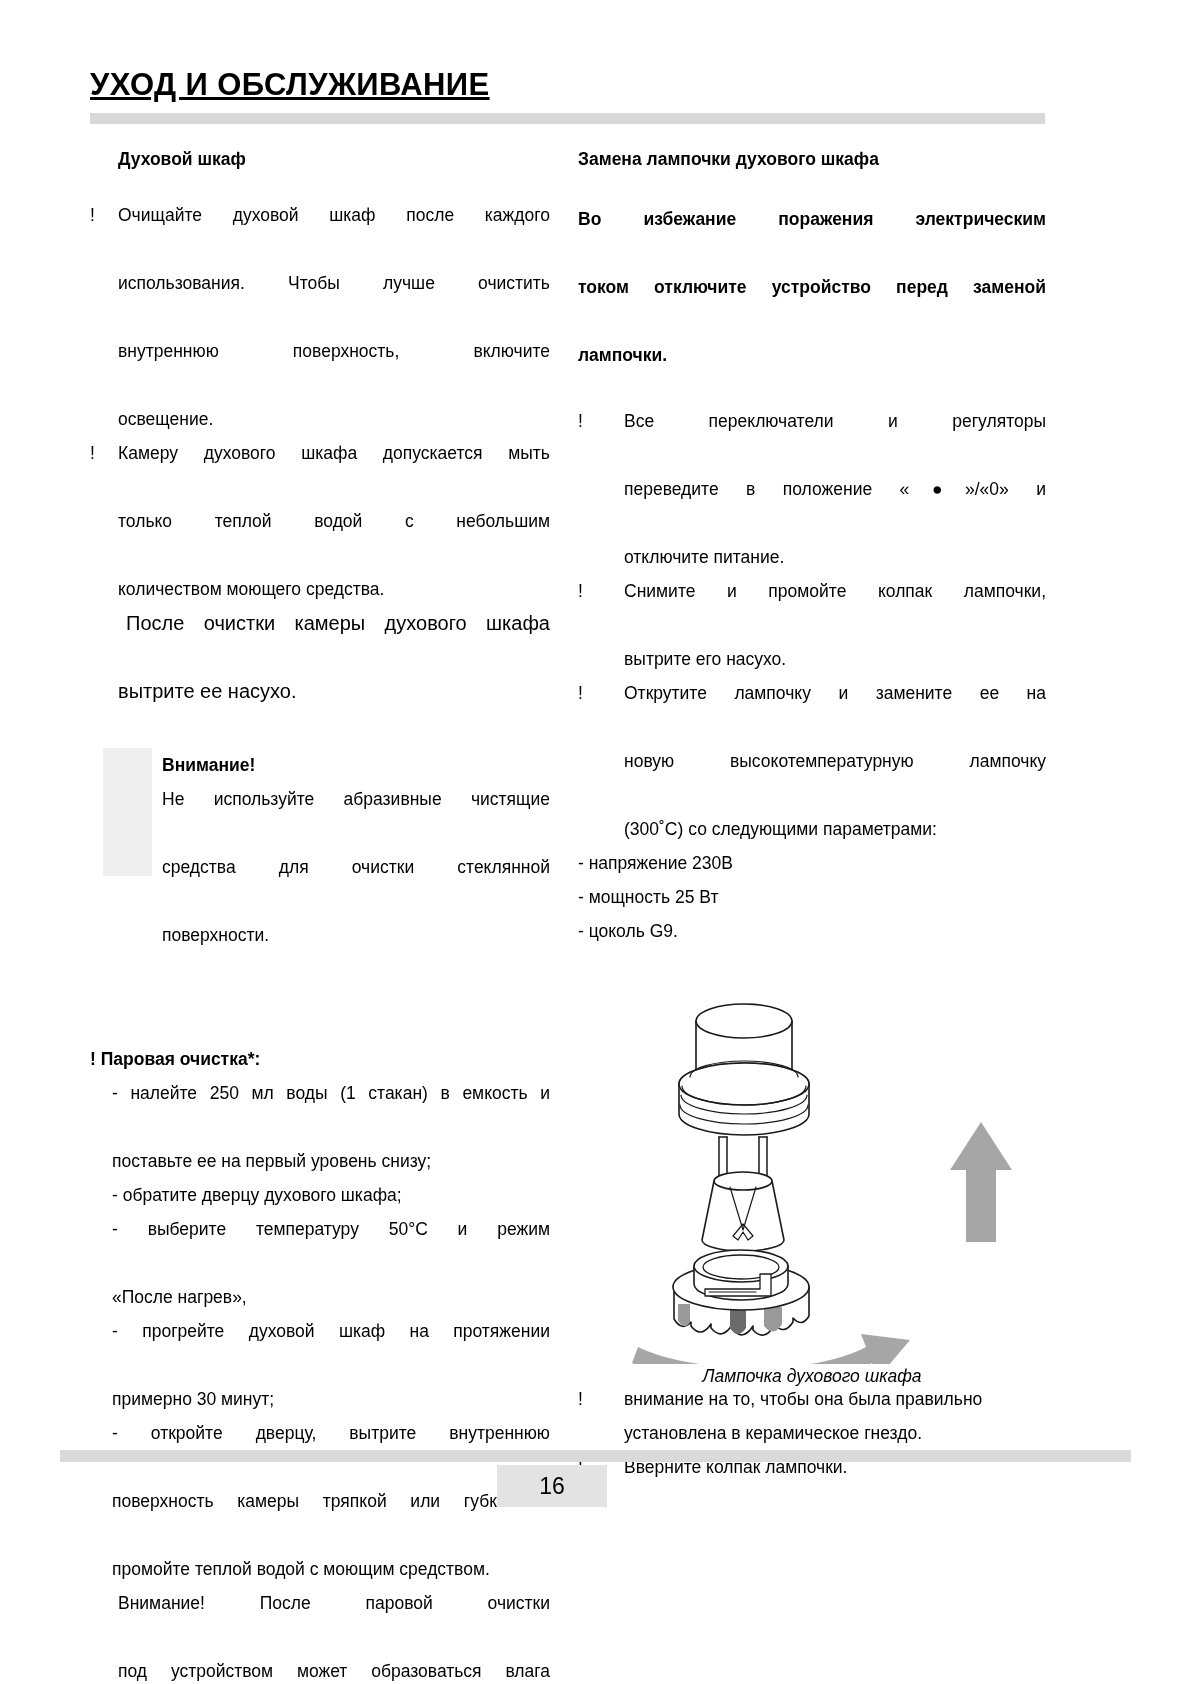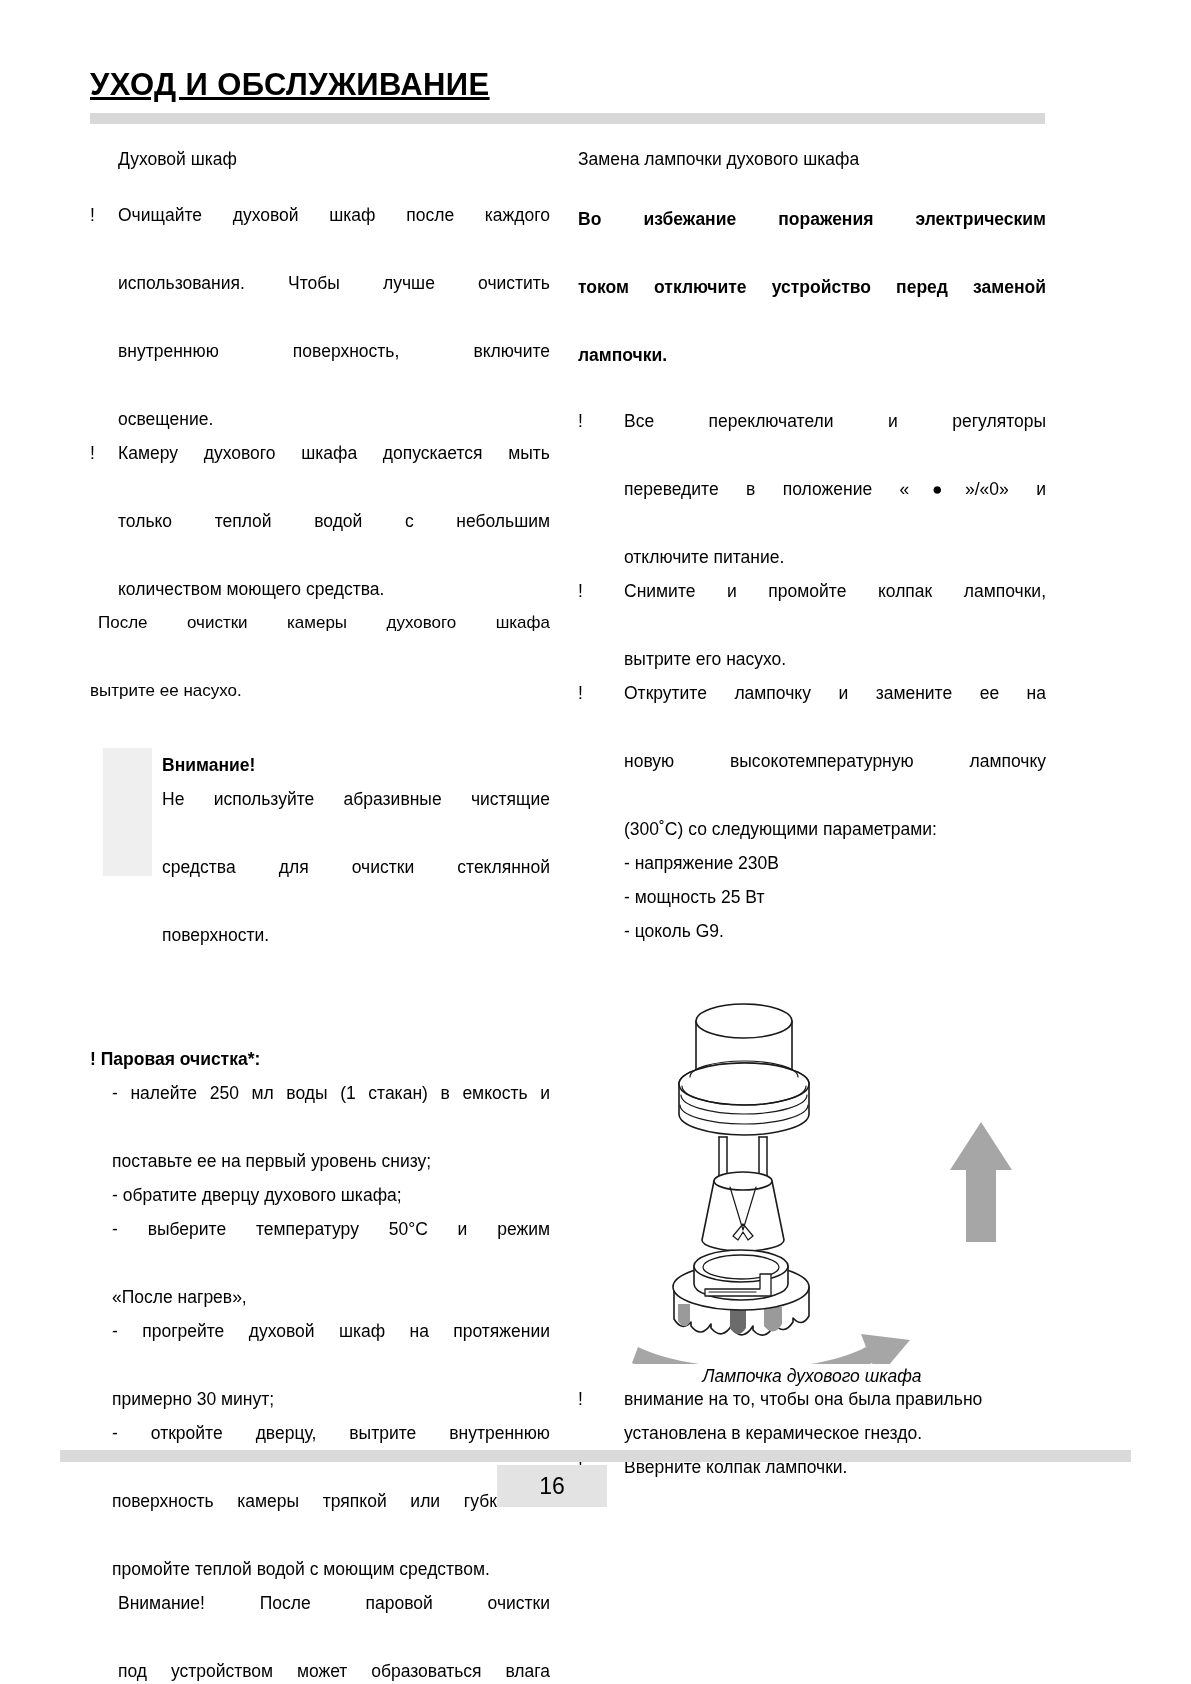--- a/index.html
+++ b/index.html
@@ -56,21 +56,21 @@
   .col-right {
     position: absolute;
     left: 578px;
     top: 148px;
     width: 468px;
   }
 
   
   .sub-head {
     font-size: 17.5px;
-    font-weight: normal;
+    font-weight: bold;
     line-height: 1.35;
   }
   .sub-head.indent {
     margin-left: 28px;
   }
 
   .para {
     font-size: 17.5px;
     line-height: 34px;
     text-align: justify;
@@ -116,29 +116,29 @@
     text-align: justify;
   }
   .jline.stretch::after {
     content: "";
     display: inline-block;
     width: 100%;
     height: 0;
   }
 
   .cont {
-    font-size: 17px;
+    margin-left: 28px;
+    font-size: 20px;
     line-height: 34px;
   }
 
   
   .bullet.wide .mark { width: 22px; }
   .bullet.wide .body { margin-left: 46px; }
   .sub-list {
-    margin-left: 46px;
     font-size: 17.5px;
     line-height: 34px;
   }
 
   
   .attention {
     position: relative;
     margin-top: 40px;
   }
   .attention-bar {

